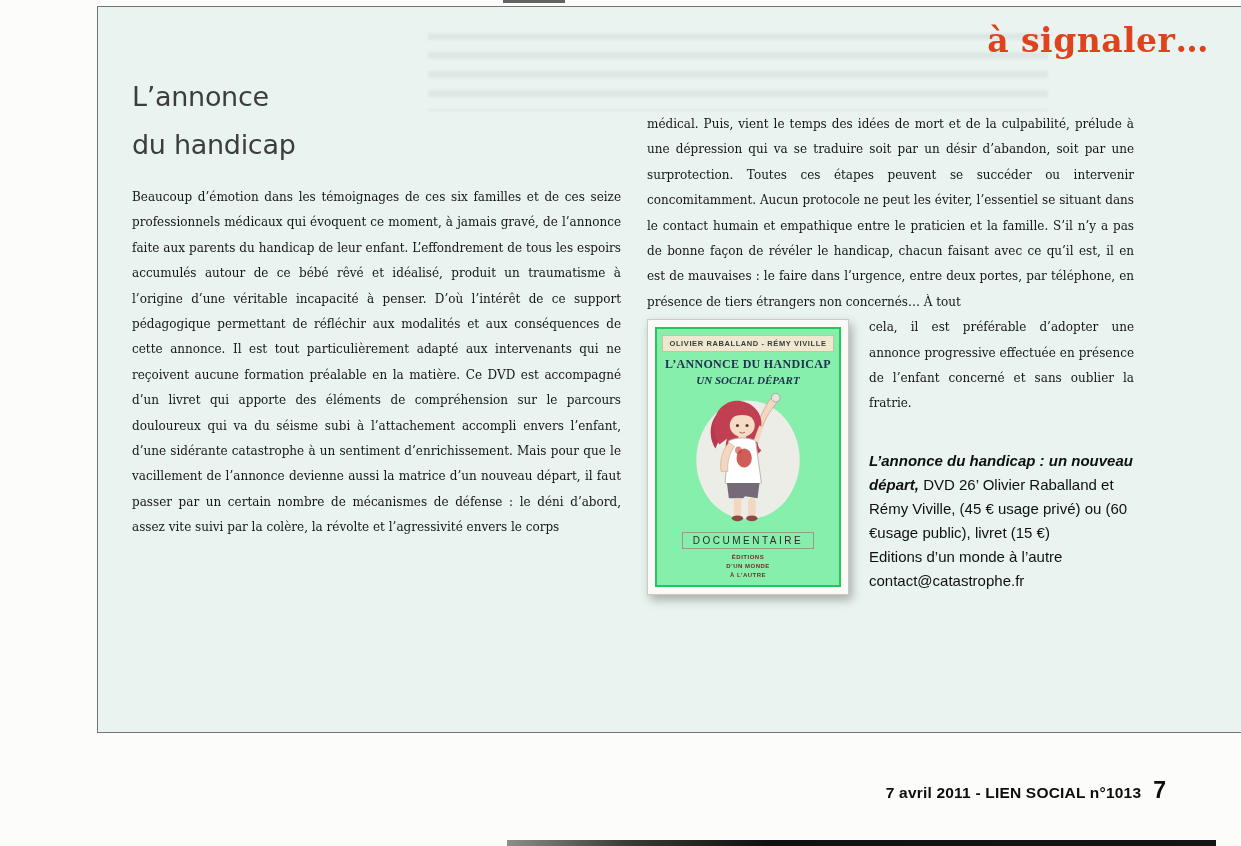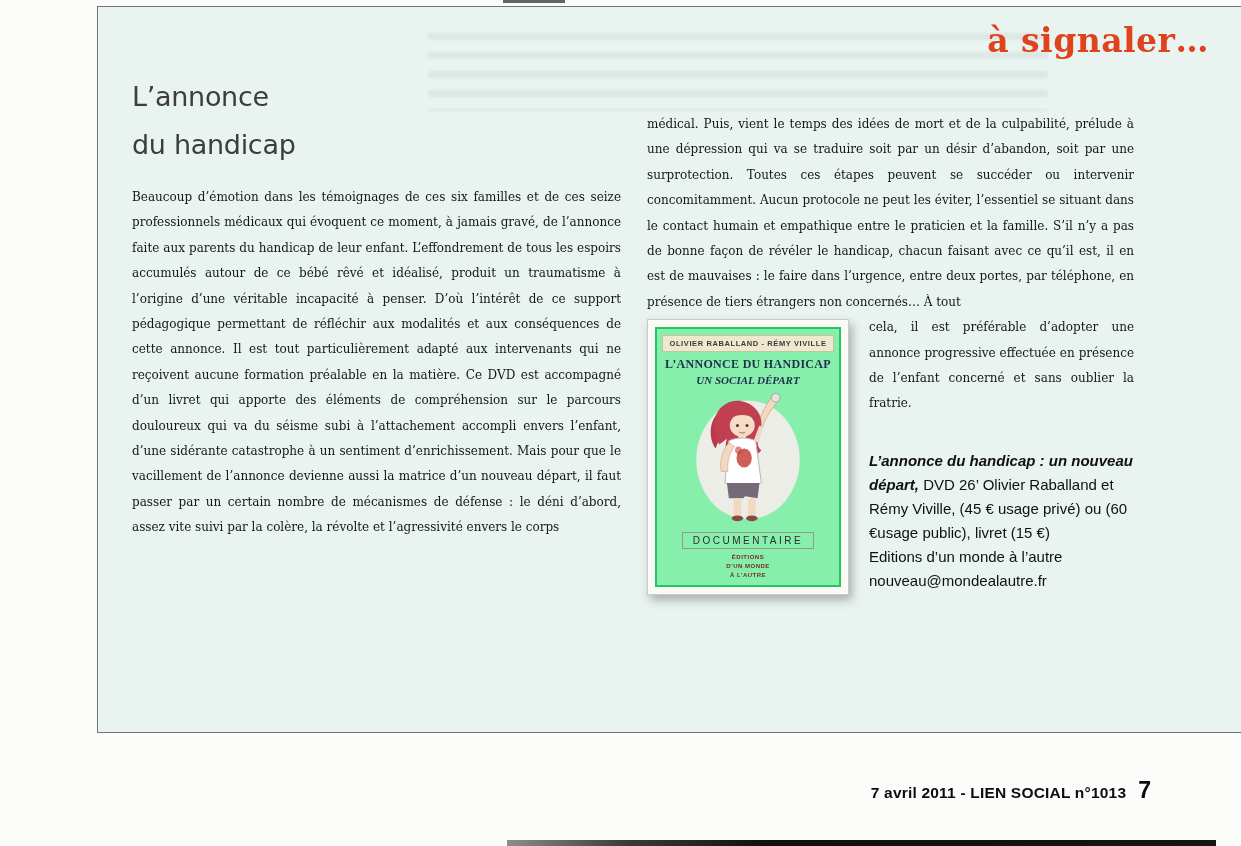--- a/index.html
+++ b/index.html
@@ -40,21 +40,21 @@
   .dvd-subtitle{margin-top:2px;font-family:"Liberation Serif",serif;font-weight:bold;
     font-style:italic;font-size:11px;color:#23304f}
   .dvd-art{flex:1;width:100%;display:flex;align-items:center;justify-content:center;overflow:hidden}
   .dvd-genre{margin:2px 0 4px;border:1px solid #9a9a94;padding:2px 10px;
     font-size:10px;letter-spacing:2.5px;color:#2c2c2c}
   .dvd-publisher{font-size:6px;line-height:1.5;letter-spacing:.5px;color:#7a2a22;font-weight:bold}
 
   .caption{margin-top:32px;font-size:15px;line-height:24px;color:#101010}
   .cap-title{font-weight:bold;font-style:italic}
 
-  .footer{position:absolute;top:777px;right:90px;display:flex;align-items:baseline;gap:12px;color:#0d0d0d}
+  .footer{position:absolute;top:777px;right:75px;display:flex;align-items:baseline;gap:12px;color:#0d0d0d}
   .footer-issue{font-size:15.5px;font-weight:bold;letter-spacing:.2px}
   .footer-page{font-size:23px;font-weight:bold}
 
   .artifact-top{position:absolute;left:503px;top:0;width:62px;height:3px;background:#30302e;opacity:.75}
   .artifact-bottom{position:absolute;left:507px;top:840px;width:709px;height:6px;
     background:linear-gradient(90deg,#8d8d8b 0,#3a3a38 120px,#101010 260px,#151515 100%)}
 </style>
 </head>
 <body>
 
@@ -108,21 +108,21 @@
           <div class="dvd-publisher">
             <div>ÉDITIONS</div>
             <div>D’UN MONDE</div>
             <div>À L’AUTRE</div>
           </div>
         </div>
       </div>
 
       <p class="body-text">cela, il est préférable d’adopter une annonce progressive effectuée en présence de l’enfant concerné et sans oublier la fratrie.</p>
 
-      <p class="caption"><span class="cap-title">L’annonce du handicap : un nouveau départ,</span><span> DVD 26’ Olivier Raballand et Rémy Viville, (45 € usage privé) ou (60 €usage public), livret (15 €)</span><br><span>Editions d’un monde à l’autre</span><br><span>nouveau@mondealautre.fr</span></p>
+      <p class="caption"><span class="cap-title">L’annonce du handicap : un nouveau départ,</span><span> DVD 26’ Olivier Raballand et Rémy Viville, (45 € usage privé) ou (60 €usage public), livret (15 €)</span><br><span>Editions d’un monde à l’autre</span><br><span>contact@catastrophe.fr</span></p>
     </div>
   </div>
 
   <div class="footer">
     <span class="footer-issue">7 avril 2011 - LIEN SOCIAL n°1013</span>
     <span class="footer-page">7</span>
   </div>
 
   <div class="artifact-top"></div>
   <div class="artifact-bottom"></div>

